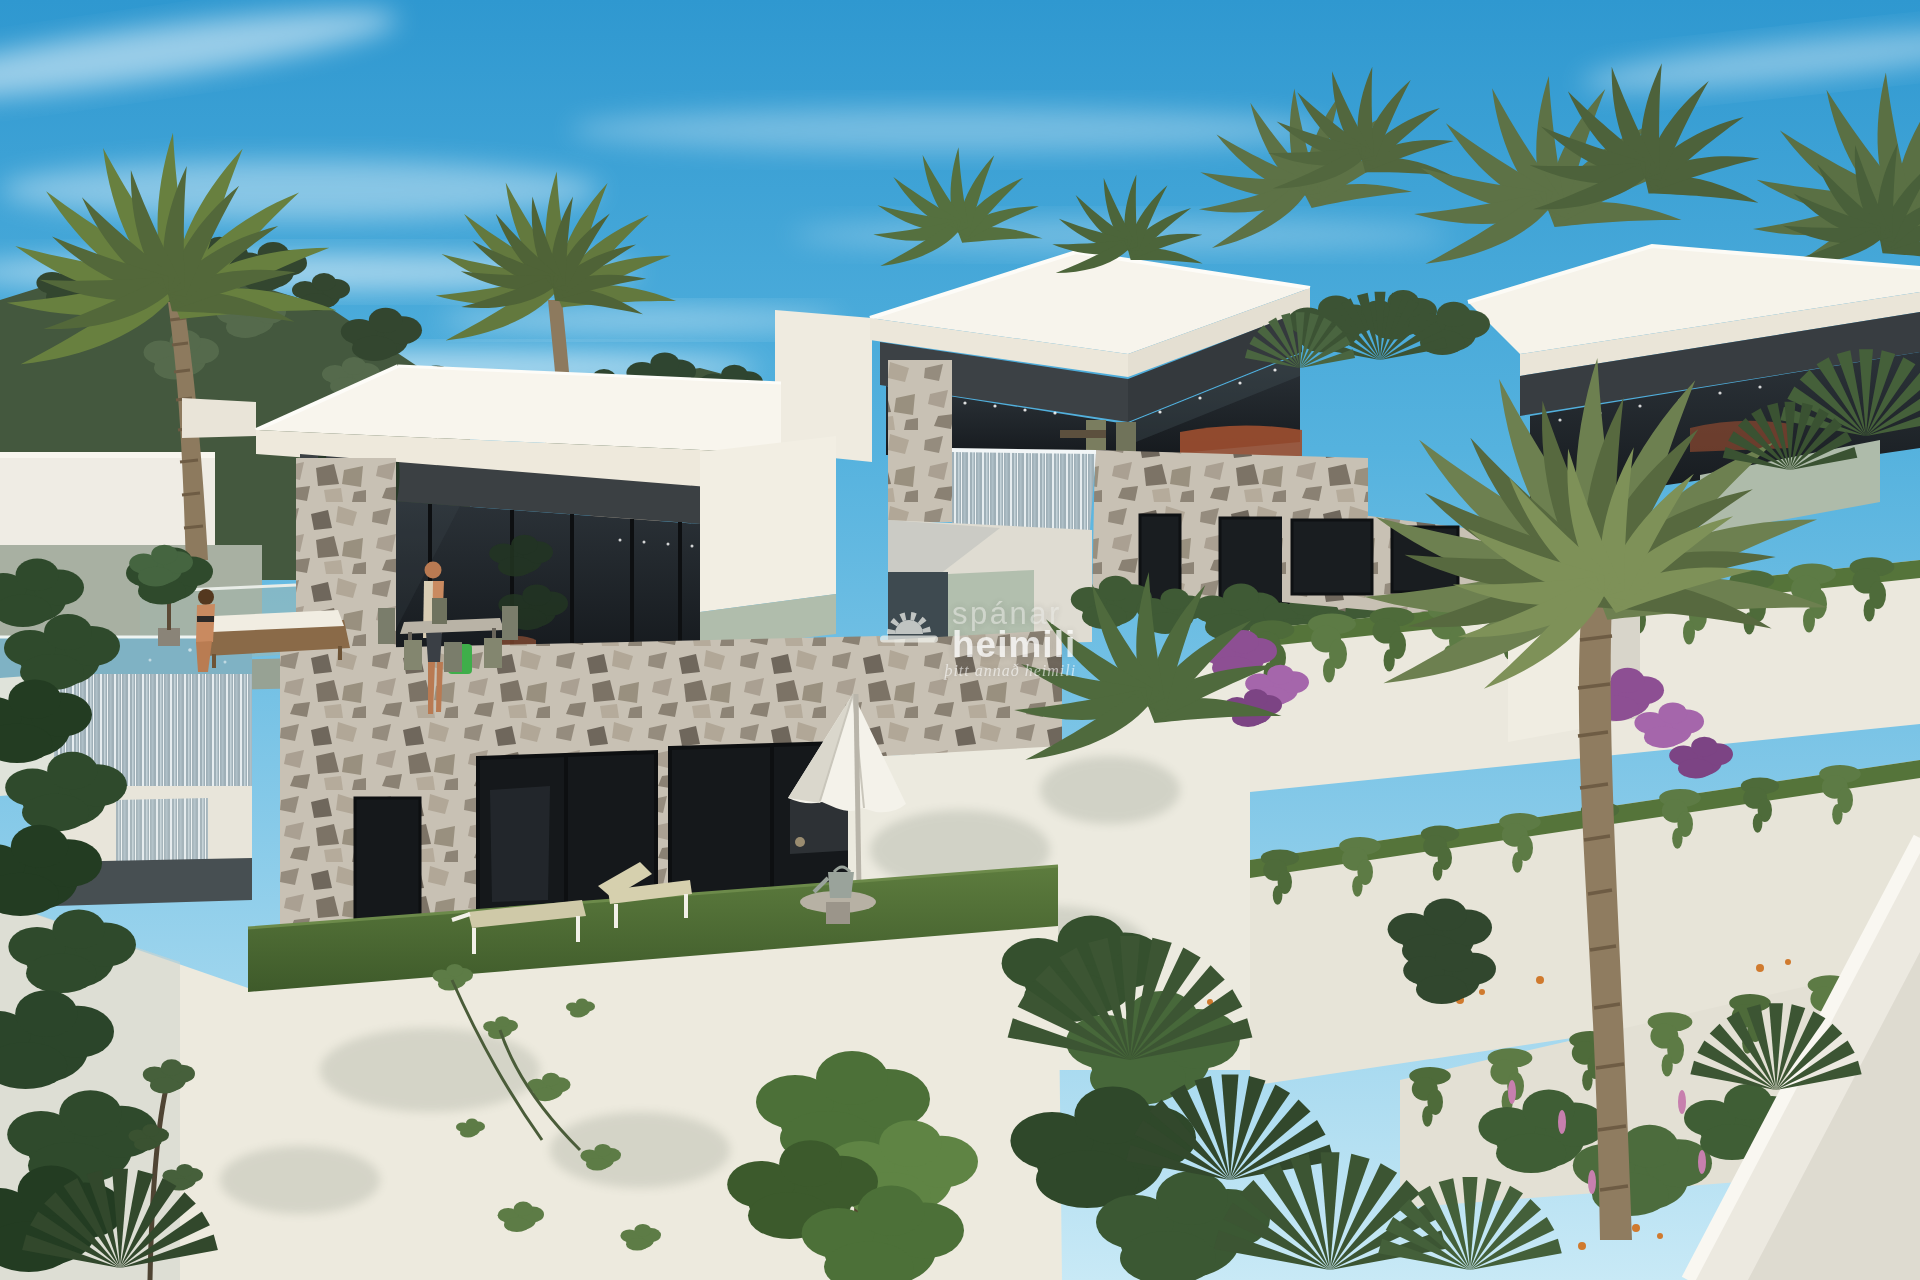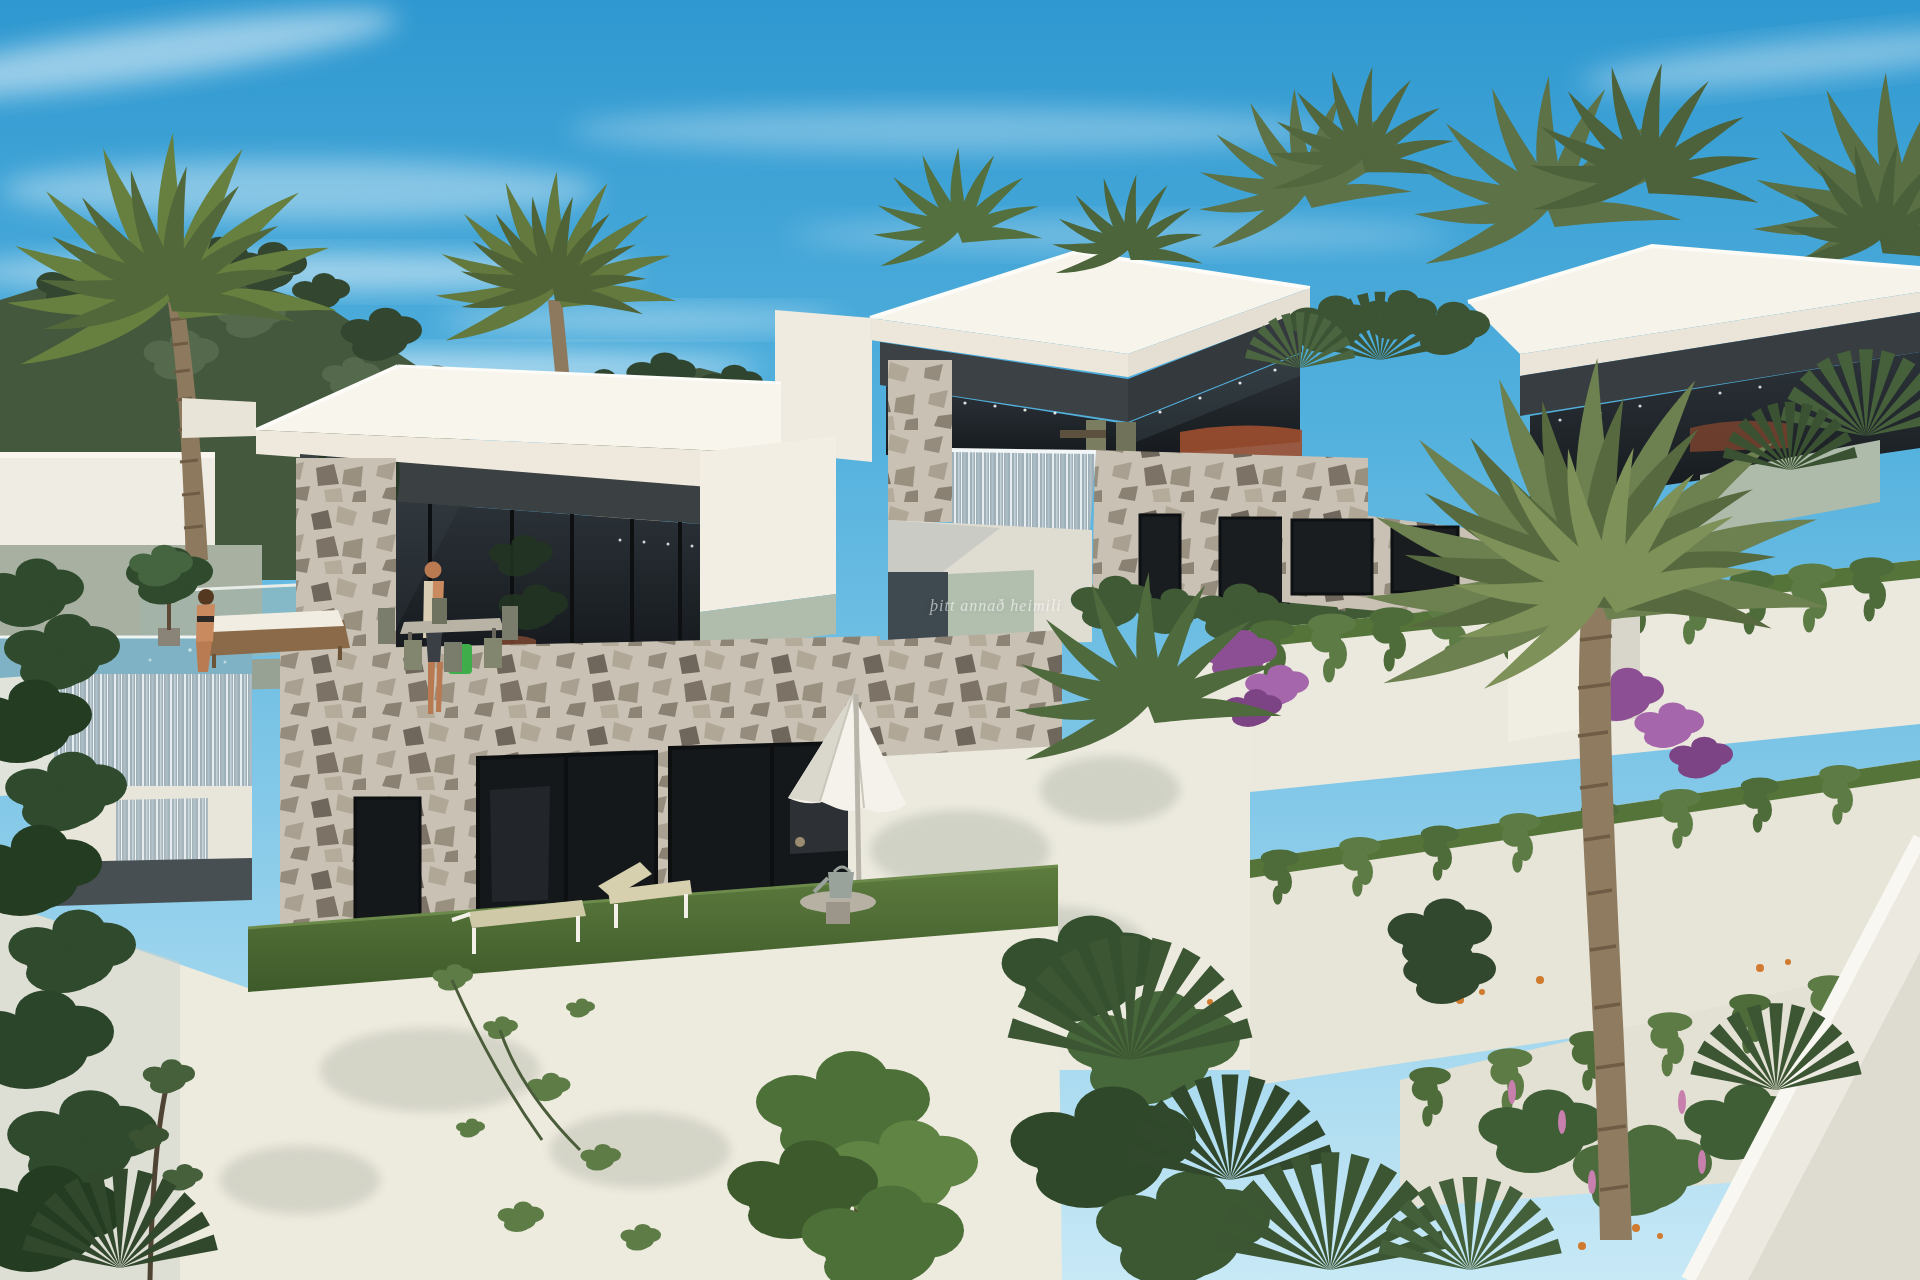--- a/index.html
+++ b/index.html
@@ -8,21 +8,21 @@
   .stage svg.scene{position:absolute;left:0;top:0;}
   
   .watermark{position:absolute;left:874px;top:598px;color:#fff;opacity:.92;
              text-shadow:0 0 8px rgba(60,60,60,.18);}
   .wm-row{display:flex;align-items:flex-start;}
   .wm-logo{width:70px;height:60px;margin-top:4px;opacity:.8;}
   .wm-names{margin-left:8px;line-height:1;}
   .wm-top{font-size:31px;font-weight:400;letter-spacing:2.5px;color:rgba(236,236,232,.6);}
   .wm-bottom{font-size:37px;font-weight:bold;letter-spacing:1px;margin-top:-3px;color:rgba(255,255,255,.82);}
   .wm-tagline{font-family:"Liberation Serif",serif;font-style:italic;font-size:16px;
-              letter-spacing:1px;color:rgba(255,255,255,.62);margin:-1px 0 0 56px;white-space:nowrap;}
+              letter-spacing:1px;color:rgba(255,255,255,.62);margin:-1px 0 0 56px;white-space:nowrap;text-align:right;}
 </style>
 </head>
 <body>
 
 <div class="stage">
 <svg class="scene" width="1920" height="1280" viewBox="0 0 1920 1280">
 <defs>
   <linearGradient id="skyG" x1="0" y1="0" x2="0" y2="1">
     <stop offset="0" stop-color="#2f98d0"></stop>
           <stop offset=".35" stop-color="#55b2de"></stop>
@@ -607,15 +607,28 @@
   <use href="#fan" transform="translate(1330,1270) scale(1.9)" fill="#3c5533"></use>
   <use href="#fan" transform="translate(1470,1270) scale(1.5)" fill="#44603a"></use>
   <use href="#fan" transform="translate(1866,436) scale(1.4)" fill="#45603a"></use>
   <use href="#fan" transform="translate(1790,470) scale(1.1)" fill="#3a5232"></use>
   <use href="#fan" transform="translate(1776,1090) scale(1.4)" fill="#3c5533"></use>
   <use href="#fan" transform="translate(120,1268) scale(1.6)" fill="#32482c"></use>
 </g>
 </svg>
 
 <div class="watermark">
+  <div class="wm-row">
+    <svg class="wm-logo" viewBox="0 0 70 60">
+      <g fill="#eff0ec" stroke="#eff0ec">
+        <path d="M17 32 A18 18 0 0 1 53 32" fill="none" stroke-width="8" stroke-dasharray="4.5 5.5"></path>
+        <path d="M21 32 A14 14 0 0 1 49 32 Z" stroke="none"></path>
+        <rect x="6" y="33.5" width="58" height="7" rx="3.5" stroke="none"></rect>
+      </g>
+    </svg>
+    <div class="wm-names">
+      <div class="wm-top">spánar</div>
+      <div class="wm-bottom">heimili</div>
+    </div>
+  </div>
   <div class="wm-tagline">þitt annað heimili</div>
 </div>
 </div>
 
 </body></html>

